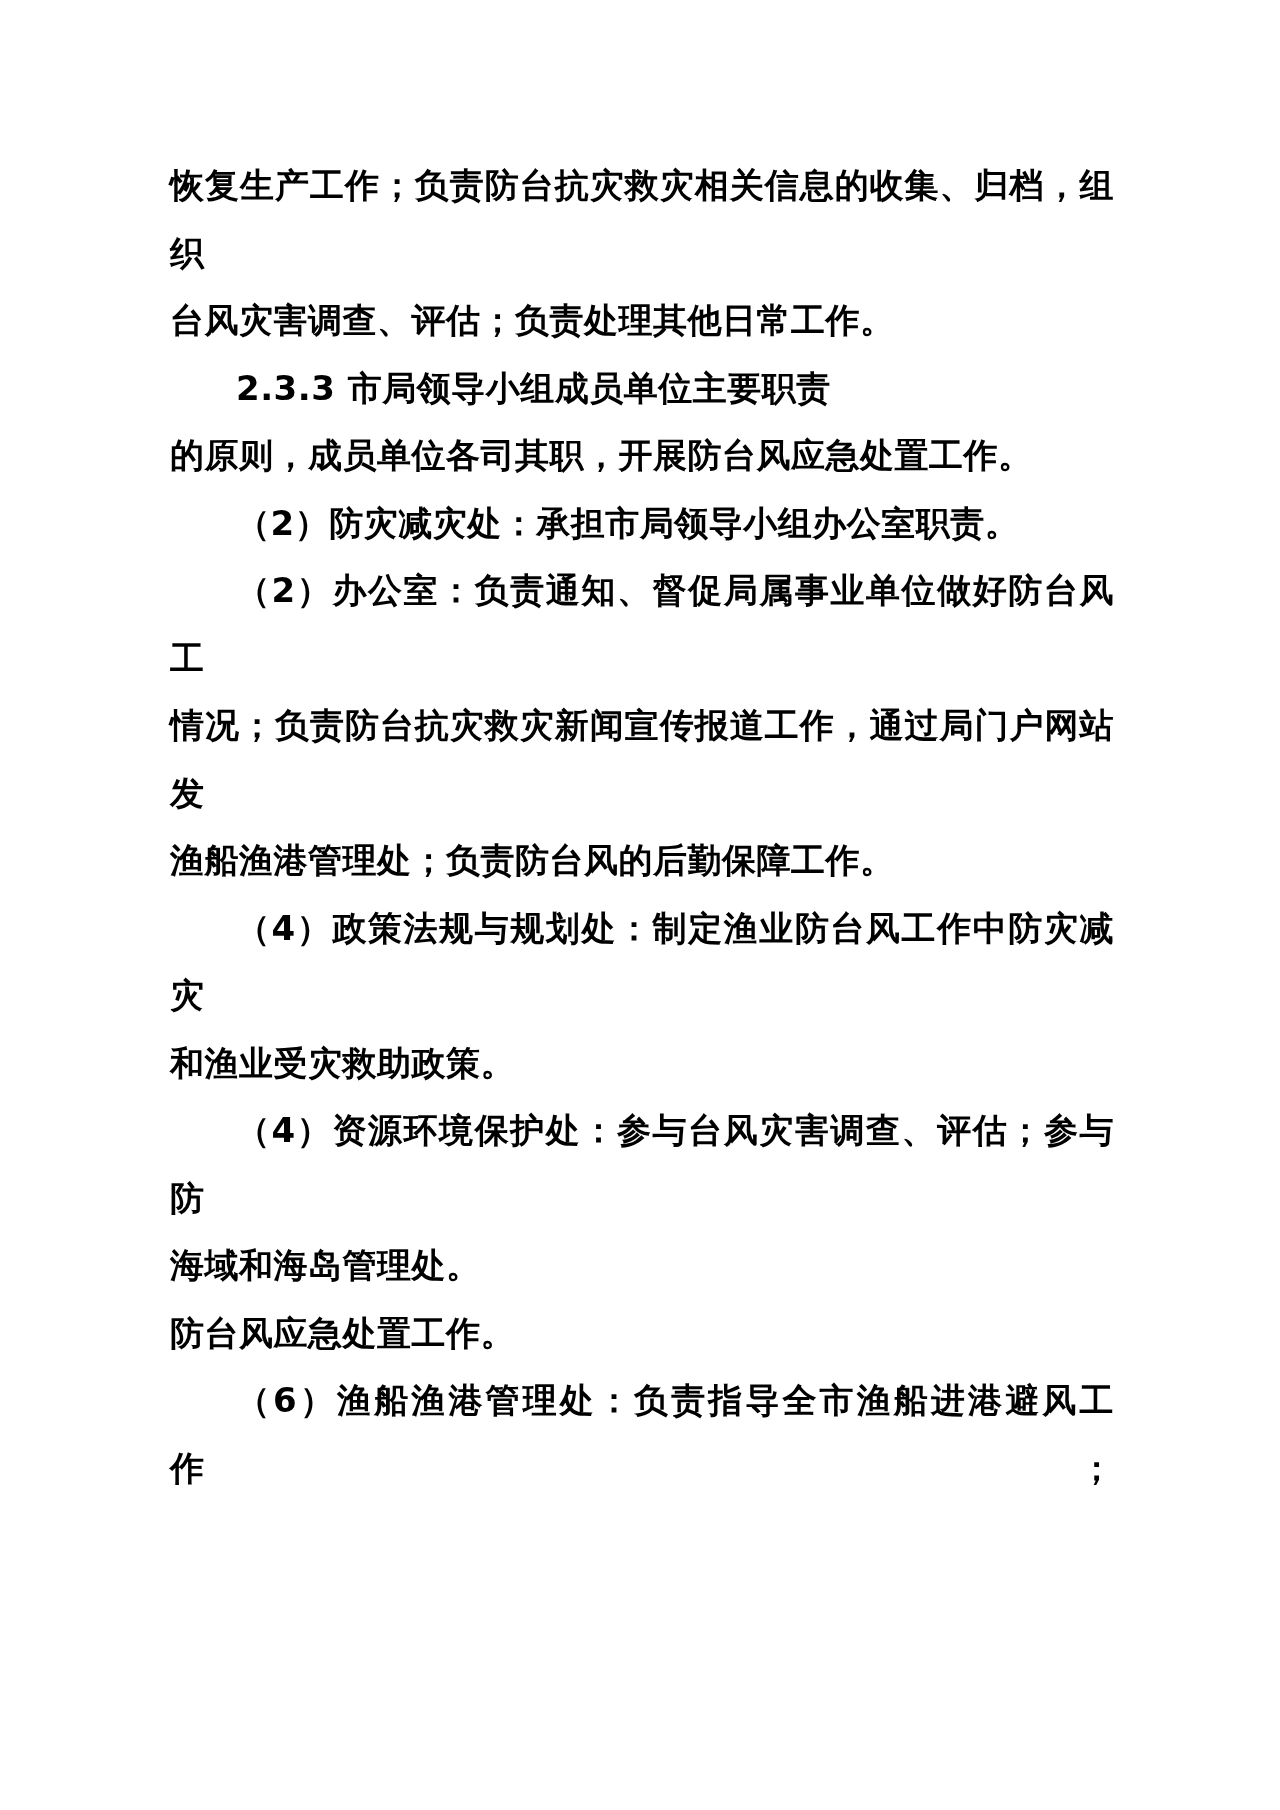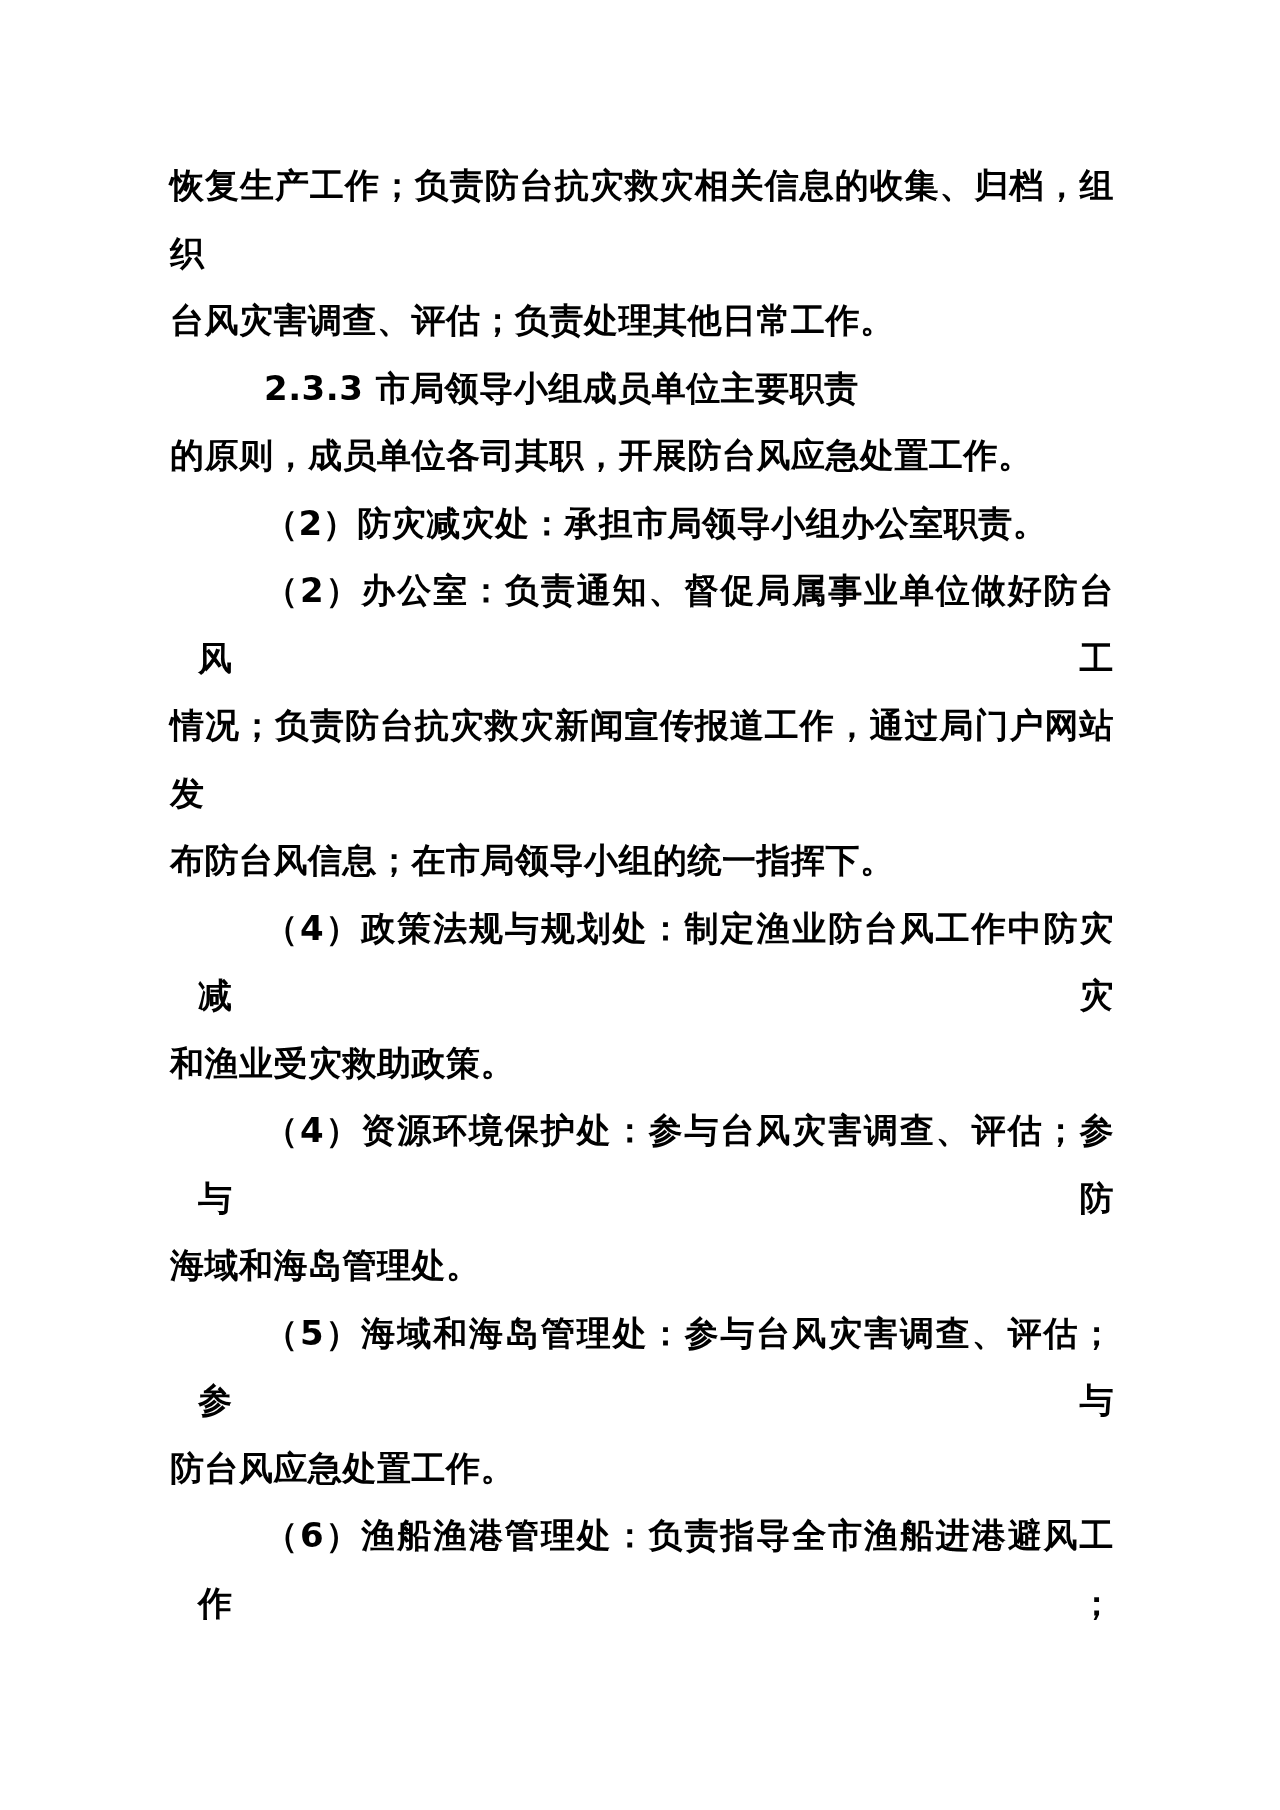--- a/index.html
+++ b/index.html
@@ -30,37 +30,35 @@
     text-align: justify;
     text-justify: inter-ideograph;
     white-space: nowrap;
   }
   .line.fill {
     white-space: normal;
     text-align-last: justify;
   }
   .line.indent {
     text-indent: 66px;
-    margin-left: 28px;
   }
 </style>
 </head>
 <body>
 
 <div class="page">
   <div class="text-body">
       <div class="line fill">恢复生产工作；负责防台抗灾救灾相关信息的收集、归档，组织</div>
       <div class="line">台风灾害调查、评估；负责处理其他日常工作。</div>
       <div class="line indent">2.3.3 市局领导小组成员单位主要职责</div>
       <div class="line">的原则，成员单位各司其职，开展防台风应急处置工作。</div>
       <div class="line indent">（2）防灾减灾处：承担市局领导小组办公室职责。</div>
       <div class="line indent fill">（2）办公室：负责通知、督促局属事业单位做好防台风工</div>
       <div class="line fill">情况；负责防台抗灾救灾新闻宣传报道工作，通过局门户网站发</div>
-      <div class="line">布防台风信息；在市局领导小组的统一指挥下。</div>
+      <div class="line">渔船渔港管理处；负责防台风的后勤保障工作。</div>
       <div class="line indent fill">（4）政策法规与规划处：制定渔业防台风工作中防灾减灾</div>
       <div class="line">和渔业受灾救助政策。</div>
       <div class="line indent fill">（4）资源环境保护处：参与台风灾害调查、评估；参与防</div>
       <div class="line">海域和海岛管理处。</div>
-      <div class="line indent fill">（5）海域和海岛管理处：参与台风灾害调查、评估；参与</div>
       <div class="line">防台风应急处置工作。</div>
       <div class="line indent fill">（6）渔船渔港管理处：负责指导全市渔船进港避风工作；</div>
     </div>
 </div>
 
 </body></html>

